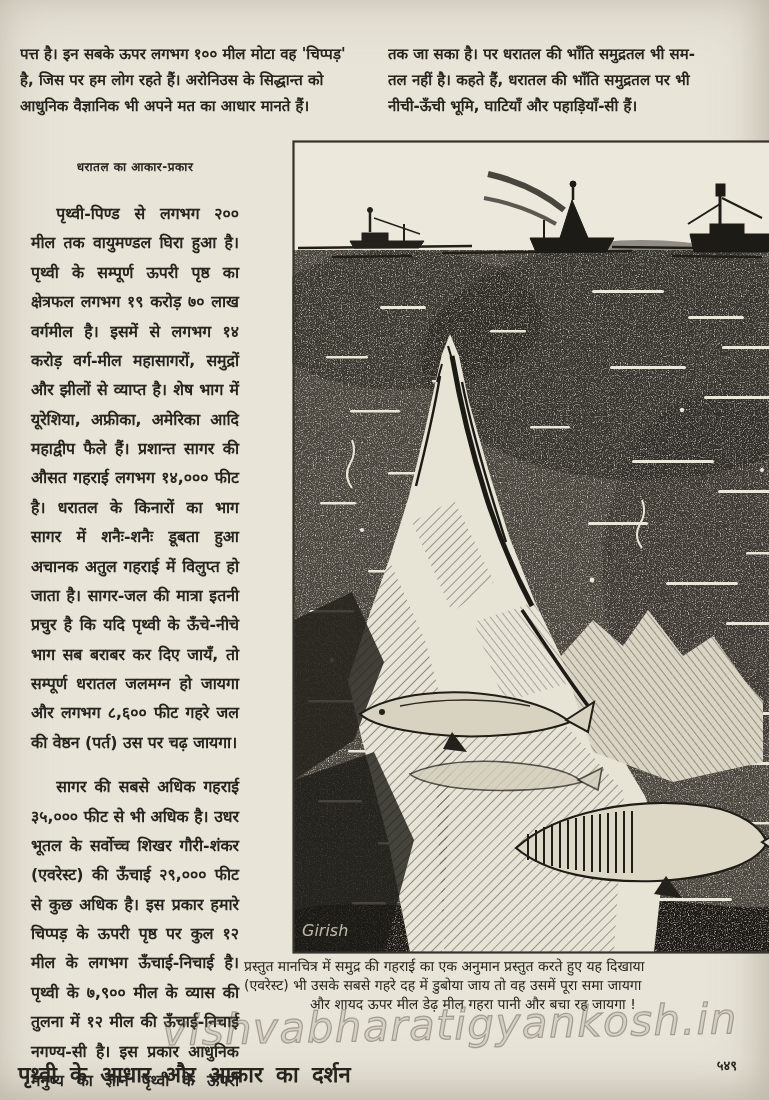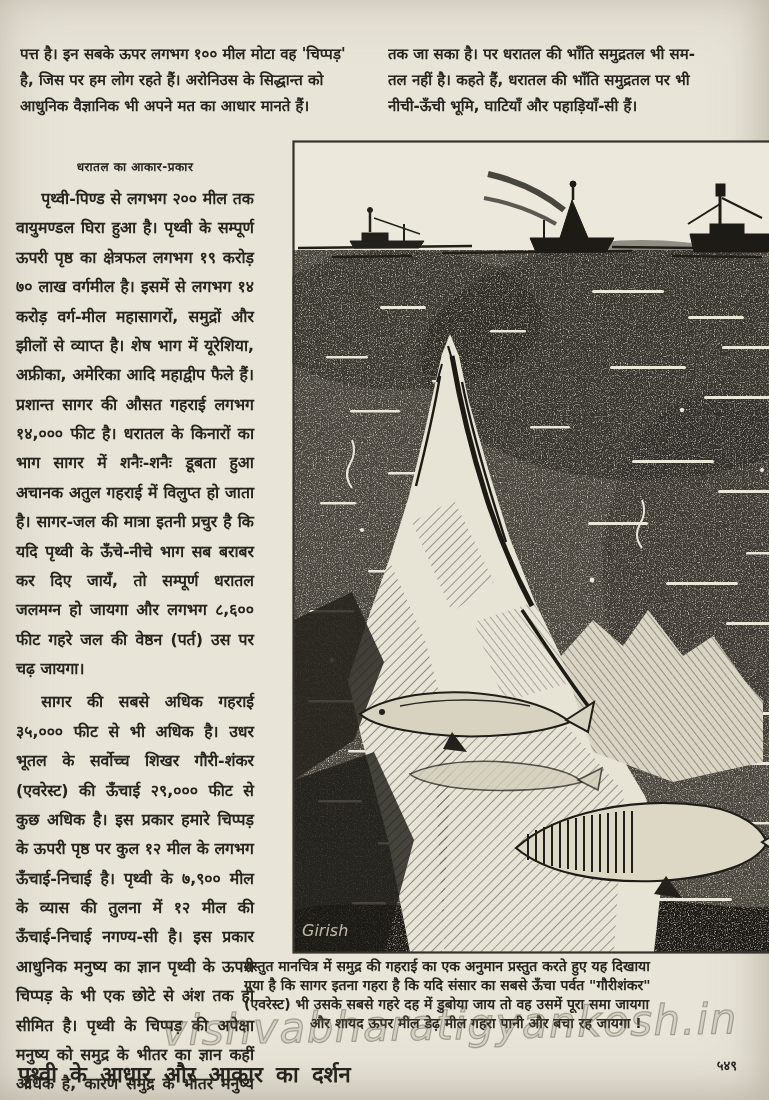--- a/index.html
+++ b/index.html
@@ -15,29 +15,29 @@
   .toptext.right{ left:388px; width:364px; }
   .toptext div{ white-space:nowrap; overflow:hidden; }
   .col-heading{
     position:absolute; left:16px; top:148px; width:238px;
     text-align:center; font-size:12px; font-weight:bold; letter-spacing:.5px;
   }
   .left-body{
     position:absolute; left:16px; top:184px; width:238px;
     font-size:15.8px; line-height:1.86; text-align:justify; font-weight:bold;
   }
-  .left-body p{ margin:0; text-indent:1.6em; }
+  .left-body p{ margin:15px; text-indent:1.6em; }
   .left-body p + p{ margin-top:4px; }
   .figure{
     position:absolute; left:256px; top:140px; width:494px; height:814px;margin-left:36px;
   }
   .figure svg{ display:block; }
   .caption{
     position:absolute; left:244px; top:957px; width:514px;
-    font-size:14px; line-height:1.36; font-weight:bold;
+    font-size:14px; line-height:1.36; font-weight:normal;
   }
   .caption div{ white-space:nowrap; overflow:hidden; }
   .caption .indent{ margin-left:66px; }
   .watermark{
     position:absolute; left:162px; top:1000px; width:600px;
     font-size:42px; font-style:italic; letter-spacing:1.5px;
     color:rgba(110,104,88,0.16);
     -webkit-text-stroke:1.2px rgba(90,84,68,0.45);
     transform:rotate(-1.2deg);
     z-index:5; pointer-events:none; white-space:nowrap;
@@ -238,21 +238,20 @@
       </g>
 
       <text x="10" y="796" font-size="16" font-style="italic" fill="#cfc9b6" opacity="0.9">Girish</text>
 
       <rect x="1.5" y="1.5" width="491" height="811" fill="none" stroke="#35332c" stroke-width="2.2"></rect>
     </svg>
   </div>
 
   <div class="caption">
     <div>प्रस्तुत मानचित्र में समुद्र की गहराई का एक अनुमान प्रस्तुत करते  हुए यह दिखाया</div>
-    <div>गया है कि सागर इतना गहरा है कि यदि संसार का सबसे ऊँचा पर्वत "गौरीशंकर"</div>
     <div>(एवरेस्ट) भी उसके सबसे गहरे दह में डुबोया जाय तो वह उसमें पूरा समा जायगा</div>
     <div class="indent">और शायद ऊपर मील डेढ़ मील गहरा पानी और बचा रह जायगा !</div>
   </div>
 
   <div class="watermark">vishvabharatigyankosh.in</div>
 
   <div class="footer-title">पृथ्वी के आधार और आकार का दर्शन</div>
   <div class="page-number">५४९</div>
 
 </div>

